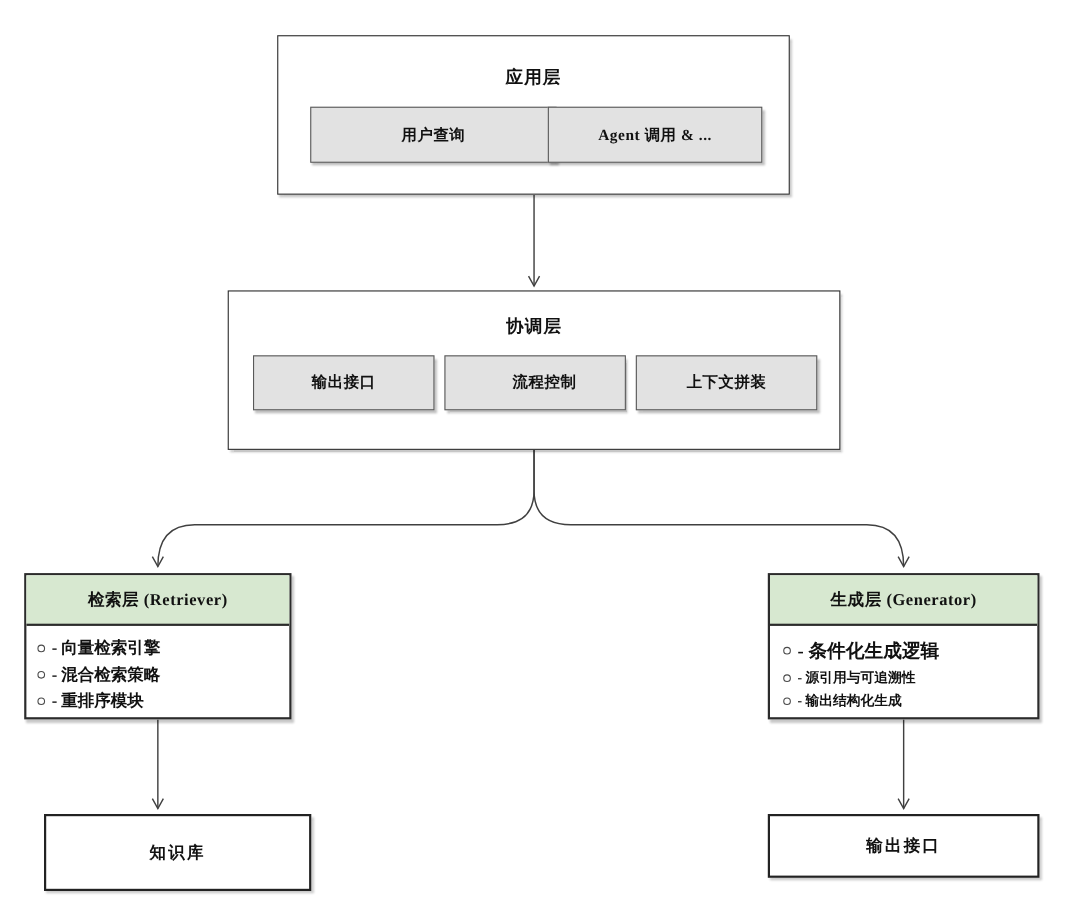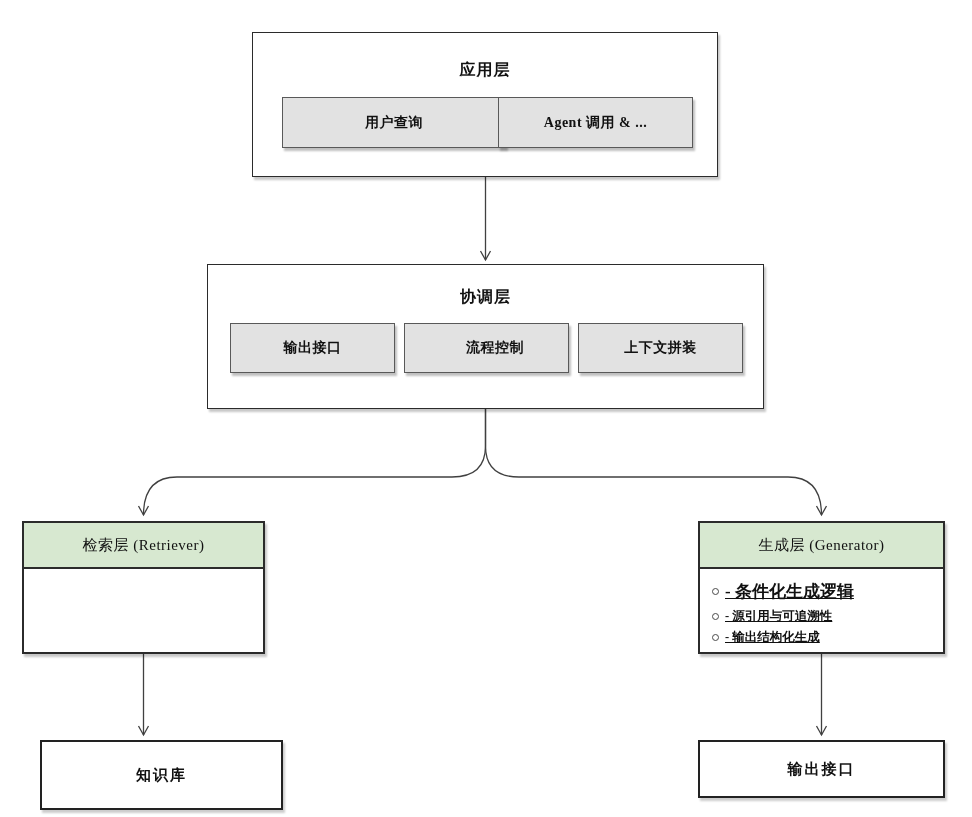--- a/index.html
+++ b/index.html
@@ -11,21 +11,21 @@
   .node-title{position:absolute;left:0;right:0;text-align:center;
               font-size:16px;font-weight:bold;letter-spacing:1px;}
   .module{position:absolute;background:#e2e2e2;border:1px solid #595959;
           box-shadow:2px 3px 2px rgba(0,0,0,0.25);display:flex;align-items:center;
           justify-content:center;font-size:14px;font-weight:bold;box-sizing:border-box;
           letter-spacing:0.5px;}
   .layer-box{position:absolute;background:#ffffff;border:2px solid #2b2b2b;
              box-shadow:2px 3px 2px rgba(0,0,0,0.22);z-index:2;box-sizing:border-box;}
   .layer-header{height:44px;background:#d7e8d0;border-bottom:2px solid #2b2b2b;
                 display:flex;align-items:center;justify-content:center;
-                font-size:15px;font-weight:normal;letter-spacing:0.5px;}
+                font-size:15px;font-weight:bold;letter-spacing:0.5px;}
   .layer-body{padding:11px 8px 0 10px;}
   .item-row{display:flex;align-items:center;font-weight:600;}
   .bullet{width:5px;height:5px;border:1px solid #4a4a4a;border-radius:50%;
           margin-right:6px;flex:0 0 auto;background:#ffffff;}
   .retriever-item{font-size:15px;margin-bottom:5px;}
   .gen-item-large{font-size:17px;margin-bottom:5px;}
   .gen-item-small{font-size:12.5px;margin-bottom:4px;}
   .bottom-node{position:absolute;background:#ffffff;border:2px solid #222222;
                box-shadow:2px 3px 2px rgba(0,0,0,0.2);display:flex;align-items:center;
                justify-content:center;font-size:15px;font-weight:bold;z-index:2;
@@ -57,25 +57,39 @@
 
   <div class="node" style="left:207px;top:264px;width:557px;height:145px;">
     <div class="node-title" style="top:22px;">协调层</div>
     <div class="module" style="left:22px;top:58px;width:165px;height:50px;">输出接口</div>
     <div class="module" style="left:196px;top:58px;width:165px;height:50px;padding-left:17px;">流程控制</div>
     <div class="module" style="left:370px;top:58px;width:165px;height:50px;">上下文拼装</div>
   </div>
 
   <div class="layer-box" style="left:22px;top:521px;width:243px;height:133px;">
     <div class="layer-header">检索层 (Retriever)</div>
+    <div class="layer-body">
+      <div class="item-row retriever-item">
+        <span class="bullet"></span>
+        <span>- 向量检索引擎</span>
+      </div>
+      <div class="item-row retriever-item">
+        <span class="bullet"></span>
+        <span>- 混合检索策略</span>
+      </div>
+      <div class="item-row retriever-item">
+        <span class="bullet"></span>
+        <span>- 重排序模块</span>
+      </div>
+    </div>
   </div>
 
   <div class="layer-box" style="left:698px;top:521px;width:247px;height:133px;">
     <div class="layer-header">生成层 (Generator)</div>
-    <div class="layer-body" style="padding-left:12px;text-decoration:underline;">
+    <div class="layer-body" style="padding-left:12px;">
       <div class="item-row gen-item-large">
         <span class="bullet"></span>
         <span>- 条件化生成逻辑</span>
       </div>
       <div class="item-row gen-item-small">
         <span class="bullet"></span>
         <span>- 源引用与可追溯性</span>
       </div>
       <div class="item-row gen-item-small">
         <span class="bullet"></span>

